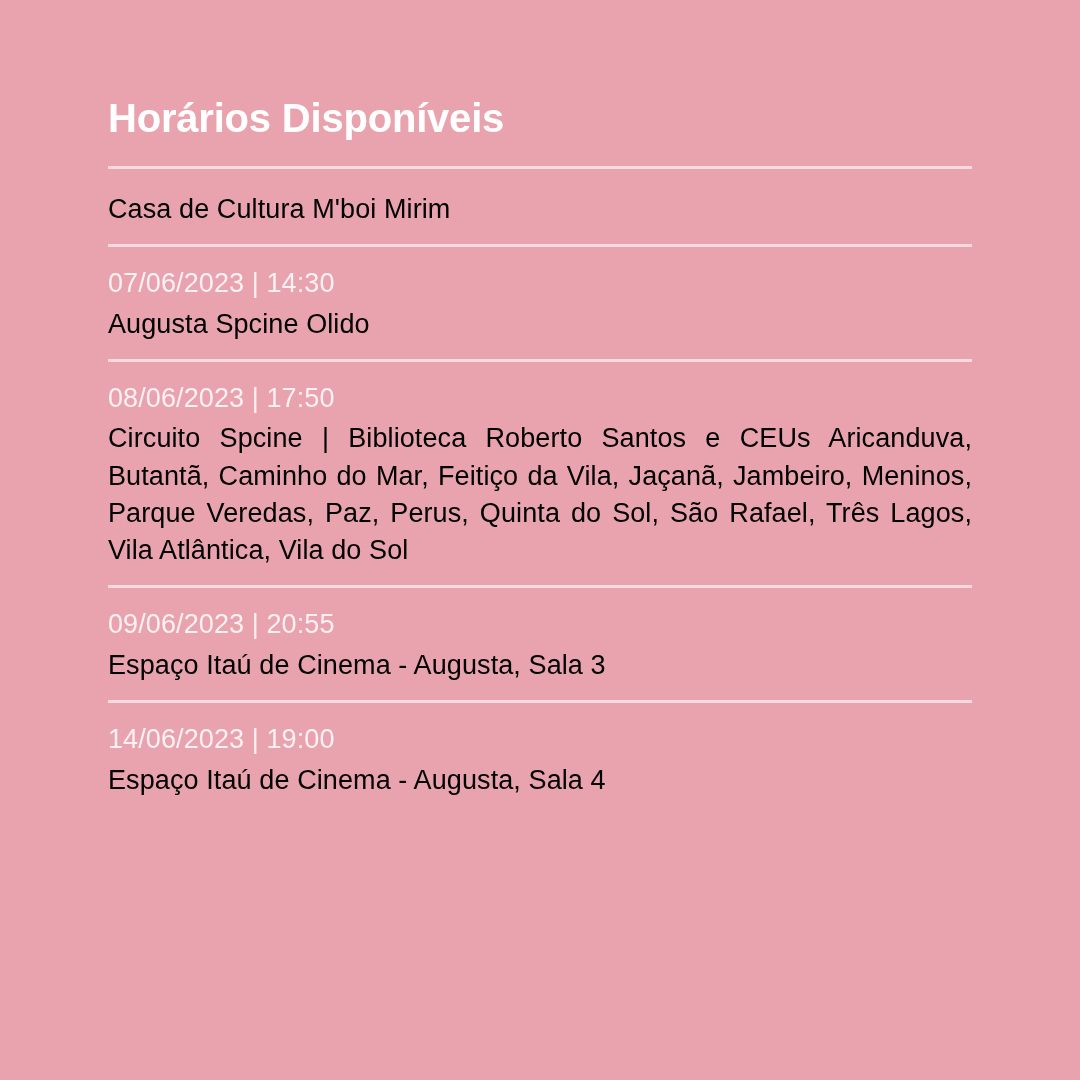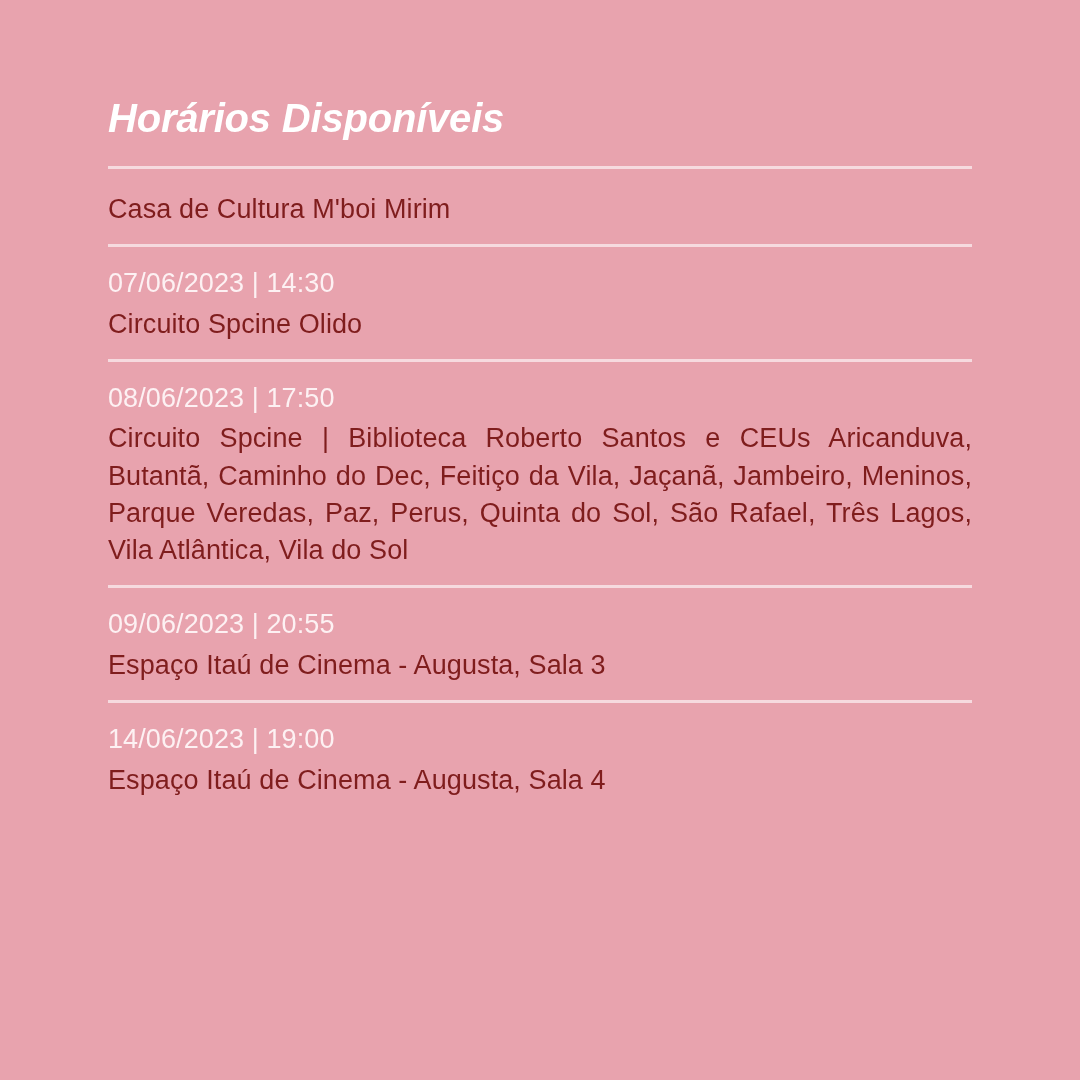--- a/index.html
+++ b/index.html
@@ -20,21 +20,20 @@
     padding: 96px 108px 0 108px;
     position: relative;
   }
   .title {
     font-size: 40px;
     font-weight: bold;
     color: #ffffff;
     letter-spacing: -0.2px;
     margin: 0 0 26px 0;
     line-height: 1.1;
-    font-style: italic;
   }
   .divider {
     height: 3px;
     background: #f7dde1;
     width: 100%;
     margin: 0;
     border: 0;
     opacity: 0.95;
   }
   .entry {
@@ -42,21 +41,21 @@
   }
   .entry-date {
     font-size: 27px;
     color: #fdf1f3;
     line-height: 1.35;
     font-weight: 400;
     letter-spacing: 0.1px;
   }
   .entry-venue {
     font-size: 27px;
-    color: #7f1d1d;
+    color: #000000;
     line-height: 1.38;
     font-weight: 400;
     letter-spacing: 0.1px;
     margin-top: 4px;
     text-align: justify;
     text-justify: inter-word;
   }
   .entry-venue.single-line {
     text-align: left;
   }
@@ -71,28 +70,28 @@
   <hr class="divider">
 
   <div class="entry">
     <div class="entry-venue single-line">Casa de Cultura M'boi Mirim</div>
   </div>
 
   <hr class="divider">
 
   <div class="entry">
     <div class="entry-date">07/06/2023 | 14:30</div>
-    <div class="entry-venue single-line">Circuito Spcine Olido</div>
+    <div class="entry-venue single-line">Augusta Spcine Olido</div>
   </div>
 
   <hr class="divider">
 
   <div class="entry">
     <div class="entry-date">08/06/2023 | 17:50</div>
-    <div class="entry-venue">Circuito Spcine | Biblioteca Roberto Santos e CEUs Aricanduva, Butantã, Caminho do Dec, Feitiço da Vila, Jaçanã, Jambeiro, Meninos, Parque Veredas, Paz, Perus, Quinta do Sol, São Rafael, Três Lagos, Vila Atlântica, Vila do Sol</div>
+    <div class="entry-venue">Circuito Spcine | Biblioteca Roberto Santos e CEUs Aricanduva, Butantã, Caminho do Mar, Feitiço da Vila, Jaçanã, Jambeiro, Meninos, Parque Veredas, Paz, Perus, Quinta do Sol, São Rafael, Três Lagos, Vila Atlântica, Vila do Sol</div>
   </div>
 
   <hr class="divider">
 
   <div class="entry">
     <div class="entry-date">09/06/2023 | 20:55</div>
     <div class="entry-venue single-line">Espaço Itaú de Cinema - Augusta, Sala 3</div>
   </div>
 
   <hr class="divider">

